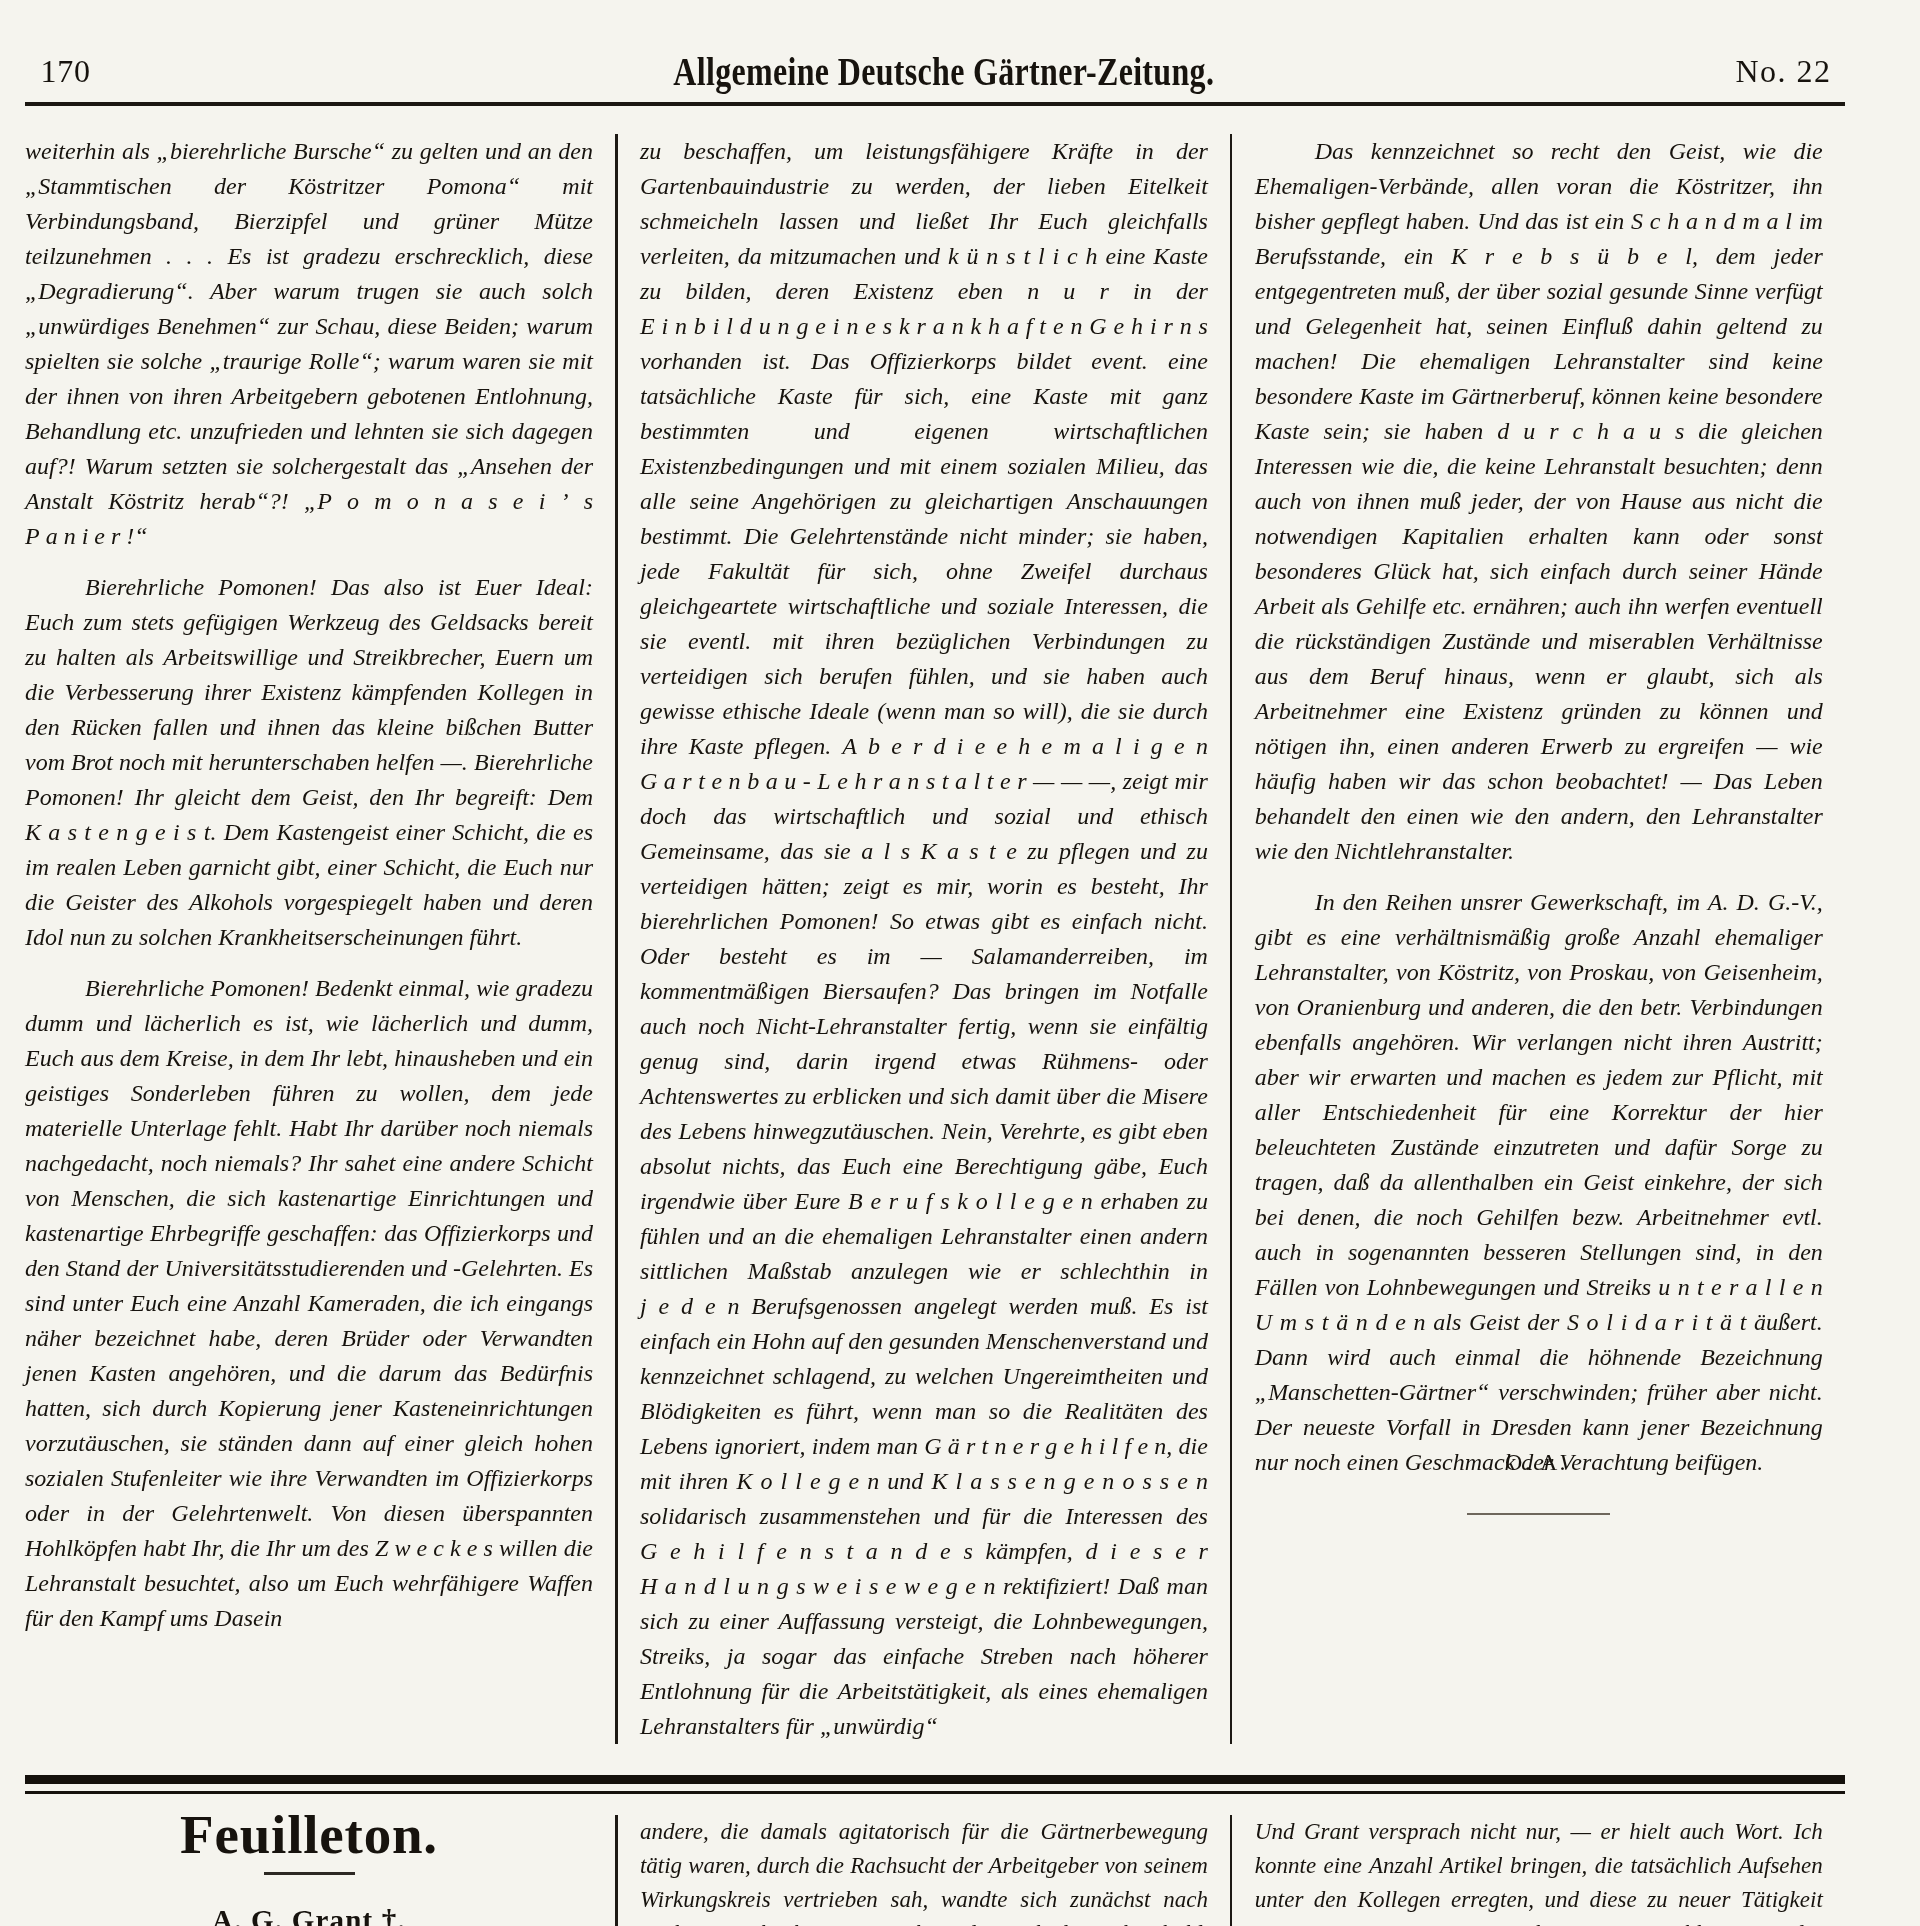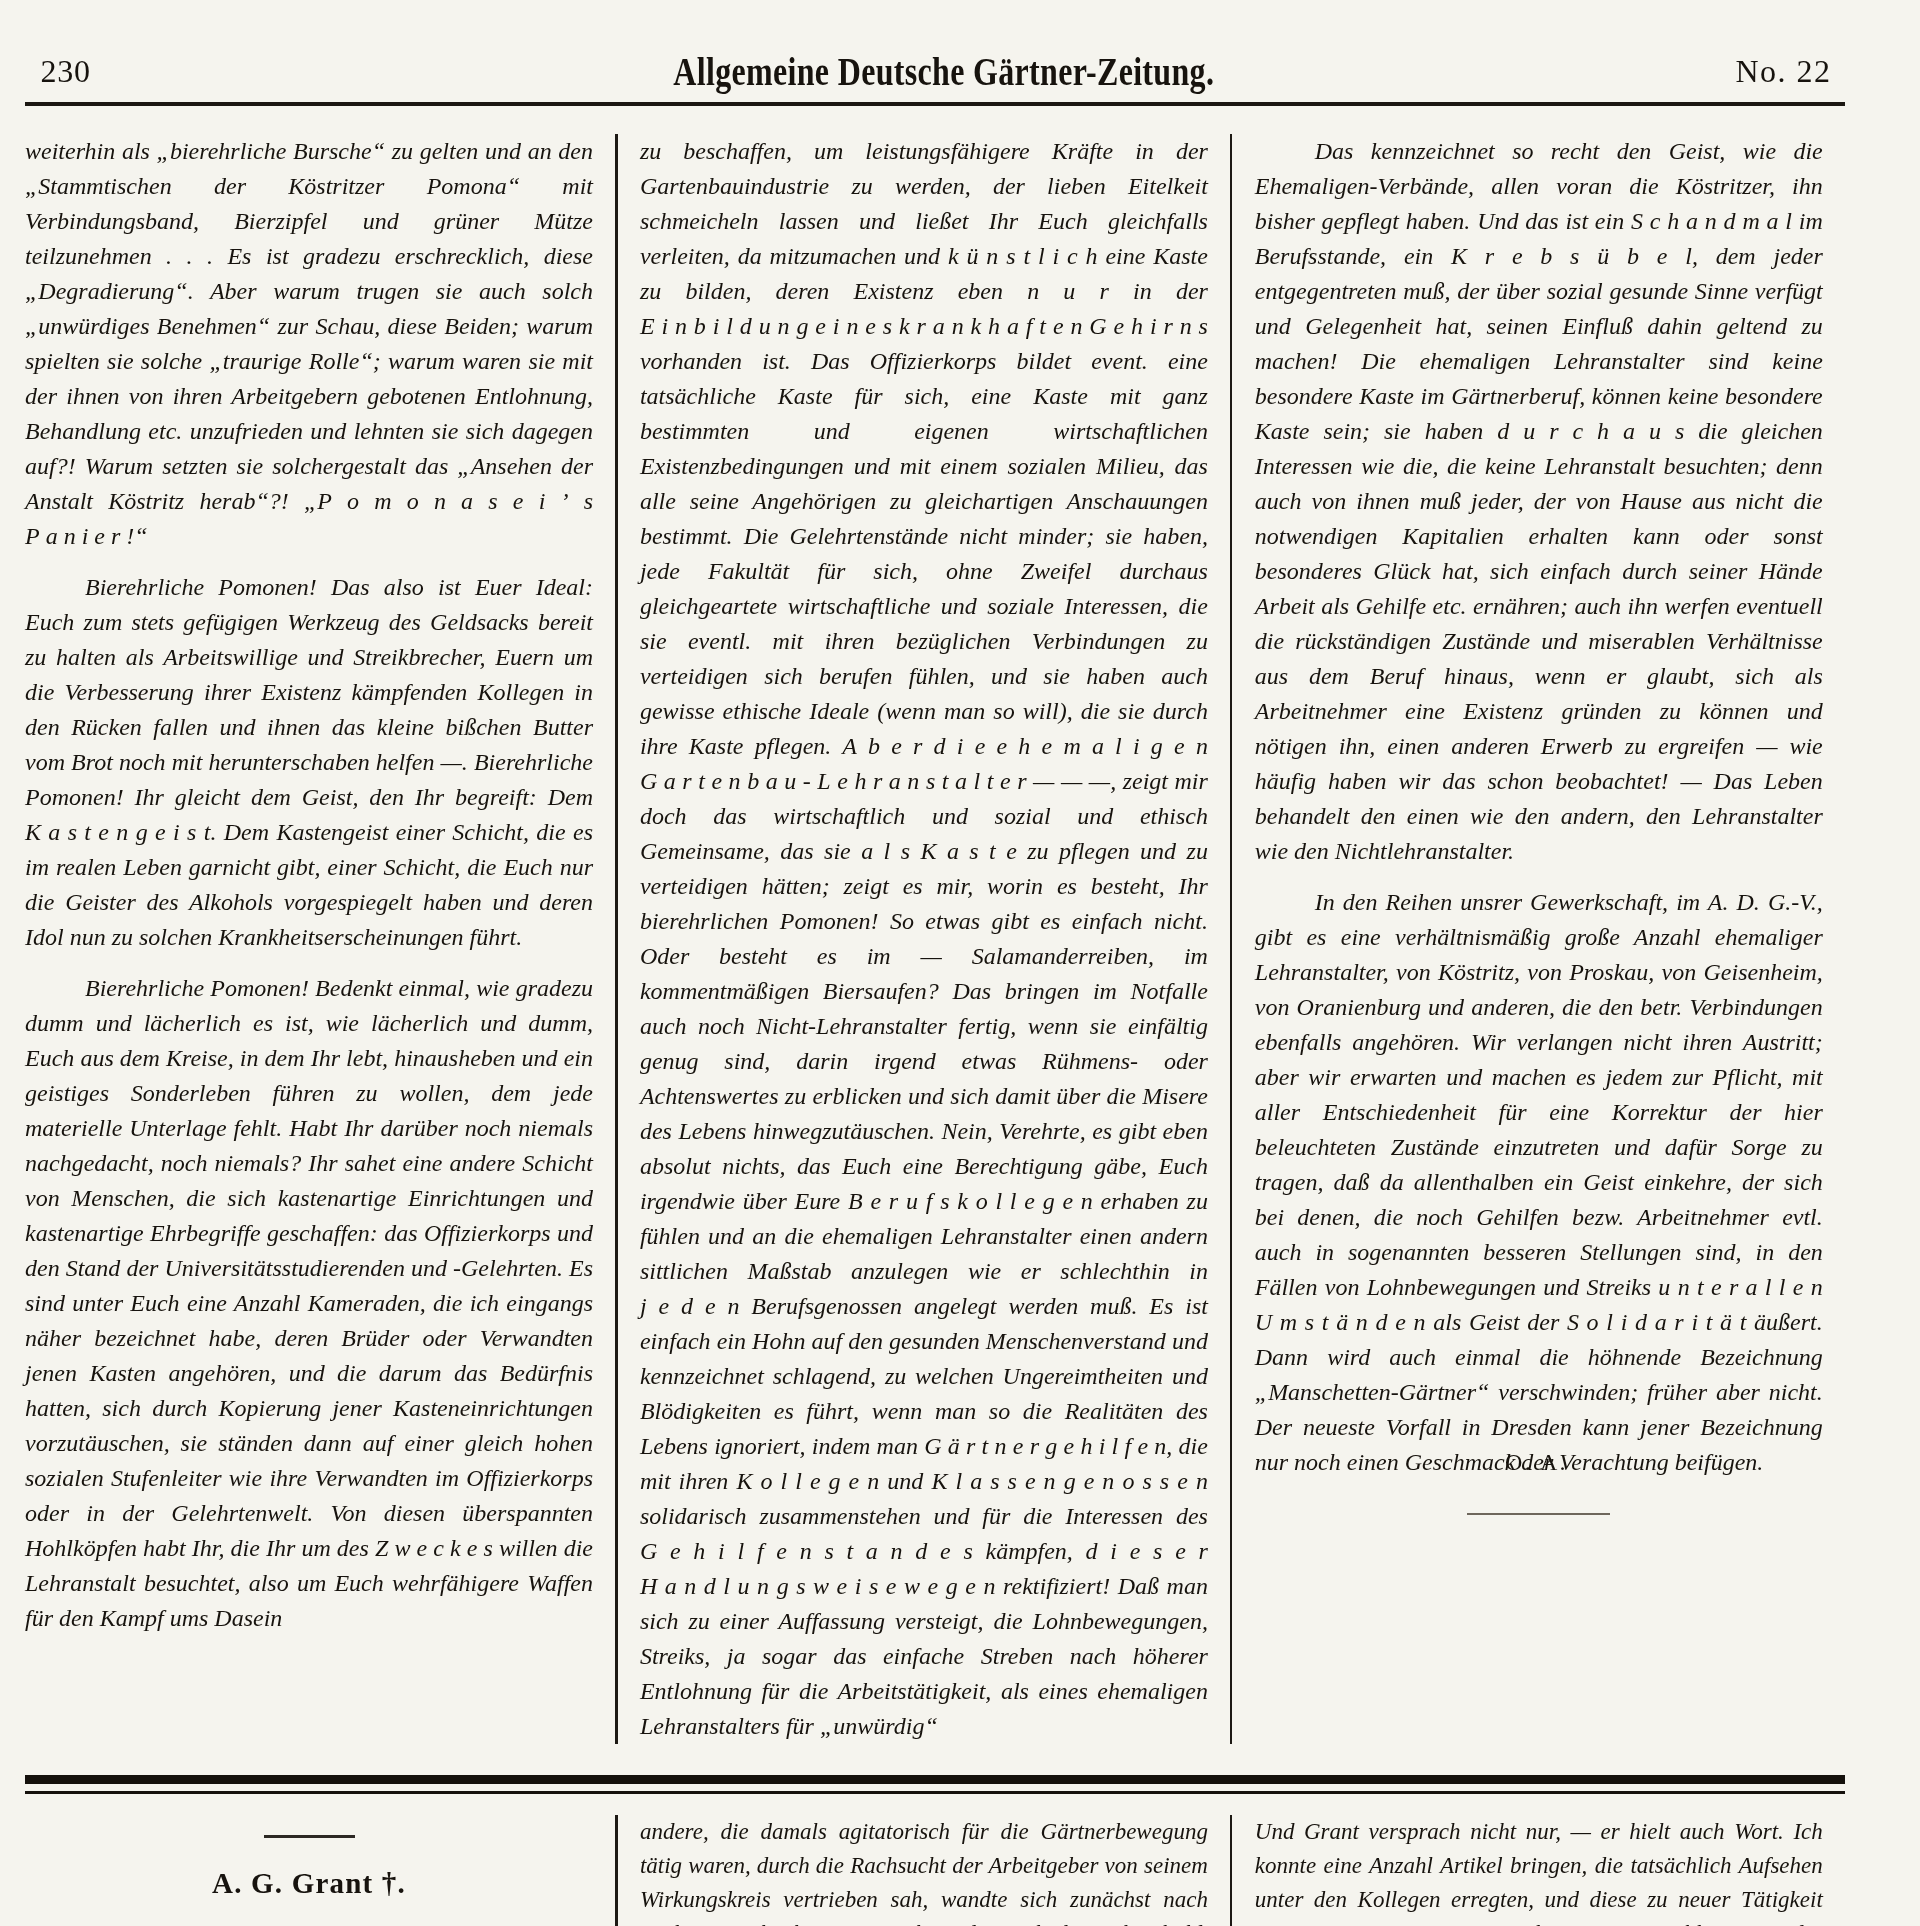--- a/index.html
+++ b/index.html
@@ -74,21 +74,21 @@
   .feuil-subheading {
     font-size: 29px; font-weight: bold; margin-top: 28.5px; letter-spacing: 1.2px;
   }
 </style>
 </head>
 <body>
 
 <div class="page">
 
   <div class="masthead">
-    <span class="pageno">230</span>
+    <span class="pageno">170</span>
     <span class="title-wrap"><span class="title">Allgemeine Deutsche Gärtner-Zeitung.</span></span>
     <span class="issue">No. 22</span>
   </div>
 
   <div class="columns main-cols">
     <div class="col">
       <p>weiterhin als „bierehrliche Bursche“ zu gelten und an den „Stammtischen der Köstritzer Pomona“ mit Verbindungsband, Bierzipfel und grüner Mütze teilzunehmen . . . Es ist gradezu erschrecklich, diese „Degradierung“. Aber warum trugen sie auch solch „unwürdiges Benehmen“ zur Schau, diese Beiden; warum spielten sie solche „traurige Rolle“; warum waren sie mit der ihnen von ihren Arbeitgebern gebotenen Entlohnung, Behandlung etc. unzufrieden und lehnten sie sich dagegen auf?! Warum setzten sie solchergestalt das „Ansehen der Anstalt Köstritz herab“?! „P&nbsp;o&nbsp;m&nbsp;o&nbsp;n&nbsp;a s&nbsp;e&nbsp;i&nbsp;’&nbsp;s P&nbsp;a&nbsp;n&nbsp;i&nbsp;e&nbsp;r&nbsp;!“</p>
       <p class="indent">Bierehrliche Pomonen! Das also ist Euer Ideal: Euch zum stets gefügigen Werkzeug des Geldsacks bereit zu halten als Arbeitswillige und Streikbrecher, Euern um die Verbesserung ihrer Existenz kämpfenden Kollegen in den Rücken fallen und ihnen das kleine bißchen Butter vom Brot noch mit herunterschaben helfen —. Bierehrliche Pomonen! Ihr gleicht dem Geist, den Ihr begreift: Dem K&nbsp;a&nbsp;s&nbsp;t&nbsp;e&nbsp;n&nbsp;g&nbsp;e&nbsp;i&nbsp;s&nbsp;t. Dem Kastengeist einer Schicht, die es im realen Leben garnicht gibt, einer Schicht, die Euch nur die Geister des Alkohols vorgespiegelt haben und deren Idol nun zu solchen Krankheitserscheinungen führt.</p>
       <p class="indent">Bierehrliche Pomonen! Bedenkt einmal, wie gradezu dumm und lächerlich es ist, wie lächerlich und dumm, Euch aus dem Kreise, in dem Ihr lebt, hinausheben und ein geistiges Sonderleben führen zu wollen, dem jede materielle Unterlage fehlt. Habt Ihr darüber noch niemals nachgedacht, noch niemals? Ihr sahet eine andere Schicht von Menschen, die sich kastenartige Einrichtungen und kastenartige Ehrbegriffe geschaffen: das Offizierkorps und den Stand der Universitätsstudierenden und -Gelehrten. Es sind unter Euch eine Anzahl Kameraden, die ich eingangs näher bezeichnet habe, deren Brüder oder Verwandten jenen Kasten angehören, und die darum das Bedürfnis hatten, sich durch Kopierung jener Kasteneinrichtungen vorzutäuschen, sie ständen dann auf einer gleich hohen sozialen Stufenleiter wie ihre Verwandten im Offizierkorps oder in der Gelehrtenwelt. Von diesen überspannten Hohlköpfen habt Ihr, die Ihr um des Z&nbsp;w&nbsp;e&nbsp;c&nbsp;k&nbsp;e&nbsp;s willen die Lehranstalt besuchtet, also um Euch wehrfähigere Waffen für den Kampf ums Dasein</p>
     </div>
@@ -106,20 +106,21 @@
   </div>
 
   <div class="section-divider">
     <div class="bar-thick"></div>
     <div class="bar-thin"></div>
   </div>
 
   <div class="columns feuil-cols">
     <div class="col">
       <div class="feuil-head">
+        <div class="feuil-heading">Feuilleton.</div>
         <div class="heading-rule"></div>
         <div class="feuil-subheading">A. G. Grant †.</div>
       </div>
 
     </div>
     <div class="vrule"></div>
     <div class="col">
       <p>andere, die damals agitatorisch für die Gärtnerbewegung tätig waren, durch die Rachsucht der Arbeitgeber von seinem Wirkungskreis vertrieben sah, wandte sich zunächst nach Berlin. Auch hier war ihm das Glück nicht hold. Niederträchtigkeiten vonseiten der eigenen Vereinskollegen, wie sie leider auch heute noch nicht selten sind, verekelten ihm die Heimat gründlich. Er ging nach London, wo es ihm gelang, sich in Ostende, dem Proletarierviertel Whitechapel, eine eigene Existenz zu gründen. Geschäftsrücksichten — man ist in England dem Deutschen bekanntlich wenig grün, — veranlaßten ihn, seinen Namen zu anglisieren. Also in Whitechapel besaß Grant ein gut gehendes Blumengeschäft, als er im Jahre 1899 wieder mit der deutschen Gärtnerbewegung Verbindung suchte. Mir kam seine angebotene Hilfe, mich literarisch zu unterstützen, sehr erwünscht. Die gesamten Geschäfte der Deutschen Gärtner-Vereinigung lasteten auf mich. Kam ich abends müde nachhause, dann ging es von neuem bis tief in die Nacht hinein über die Vereinsarbeiten her. Die Kollegen verstanden es s. Zt. sehr gut, über die Zeitung zu nörgeln; aber die wenigsten werden daran gedacht haben, unter welchen Umständen das Blatt „redigiert“ wurde.</p>
     </div>
     <div class="vrule"></div>

